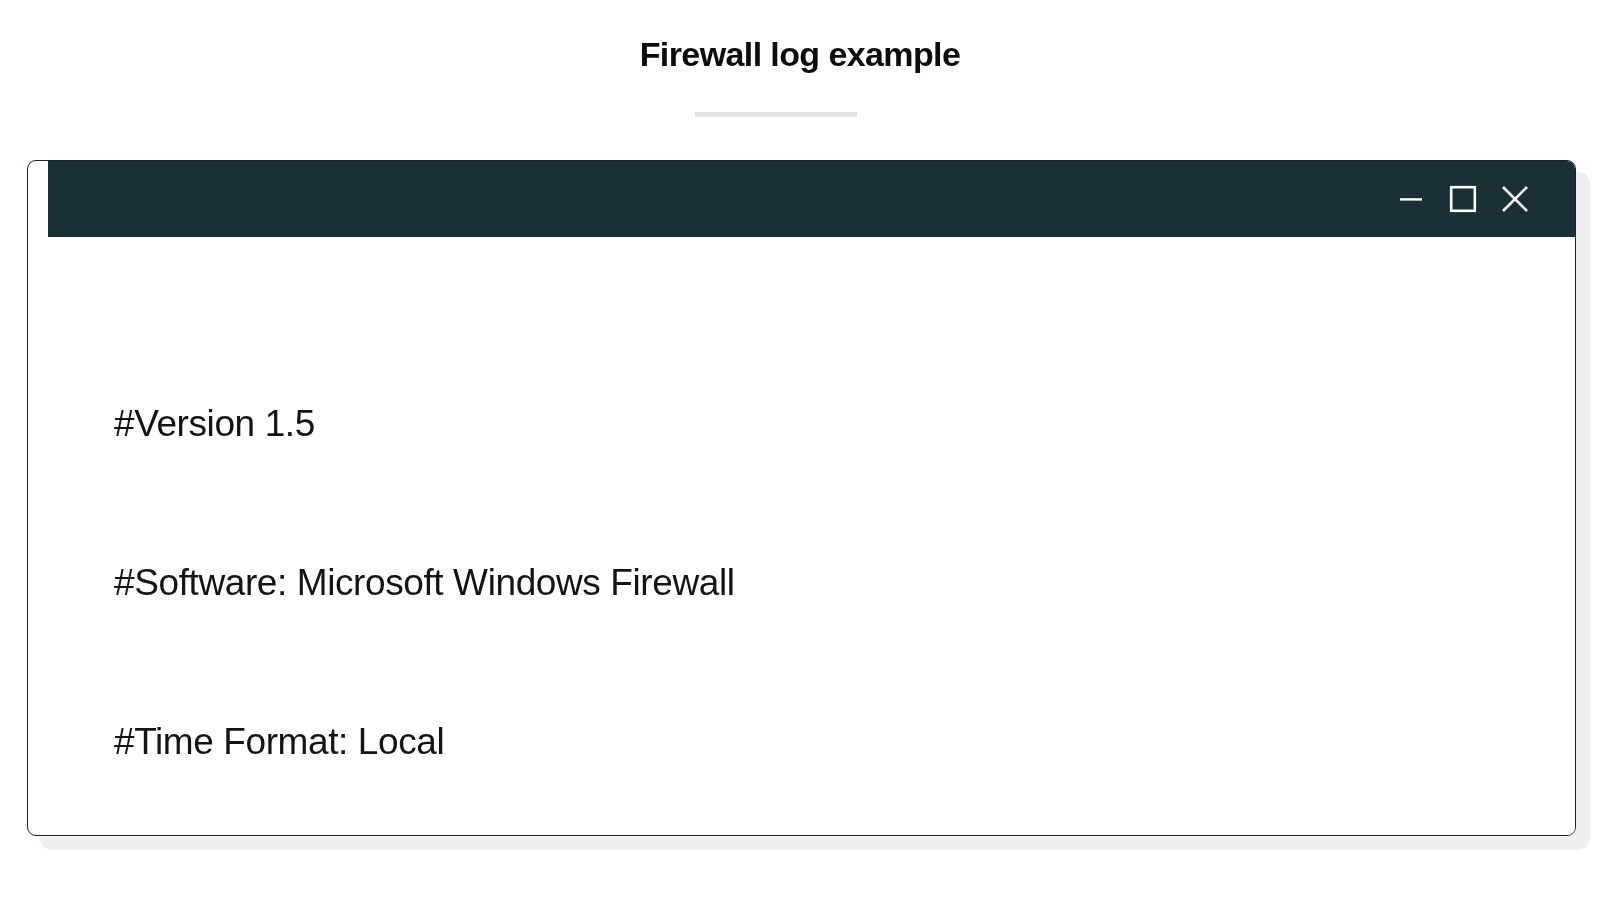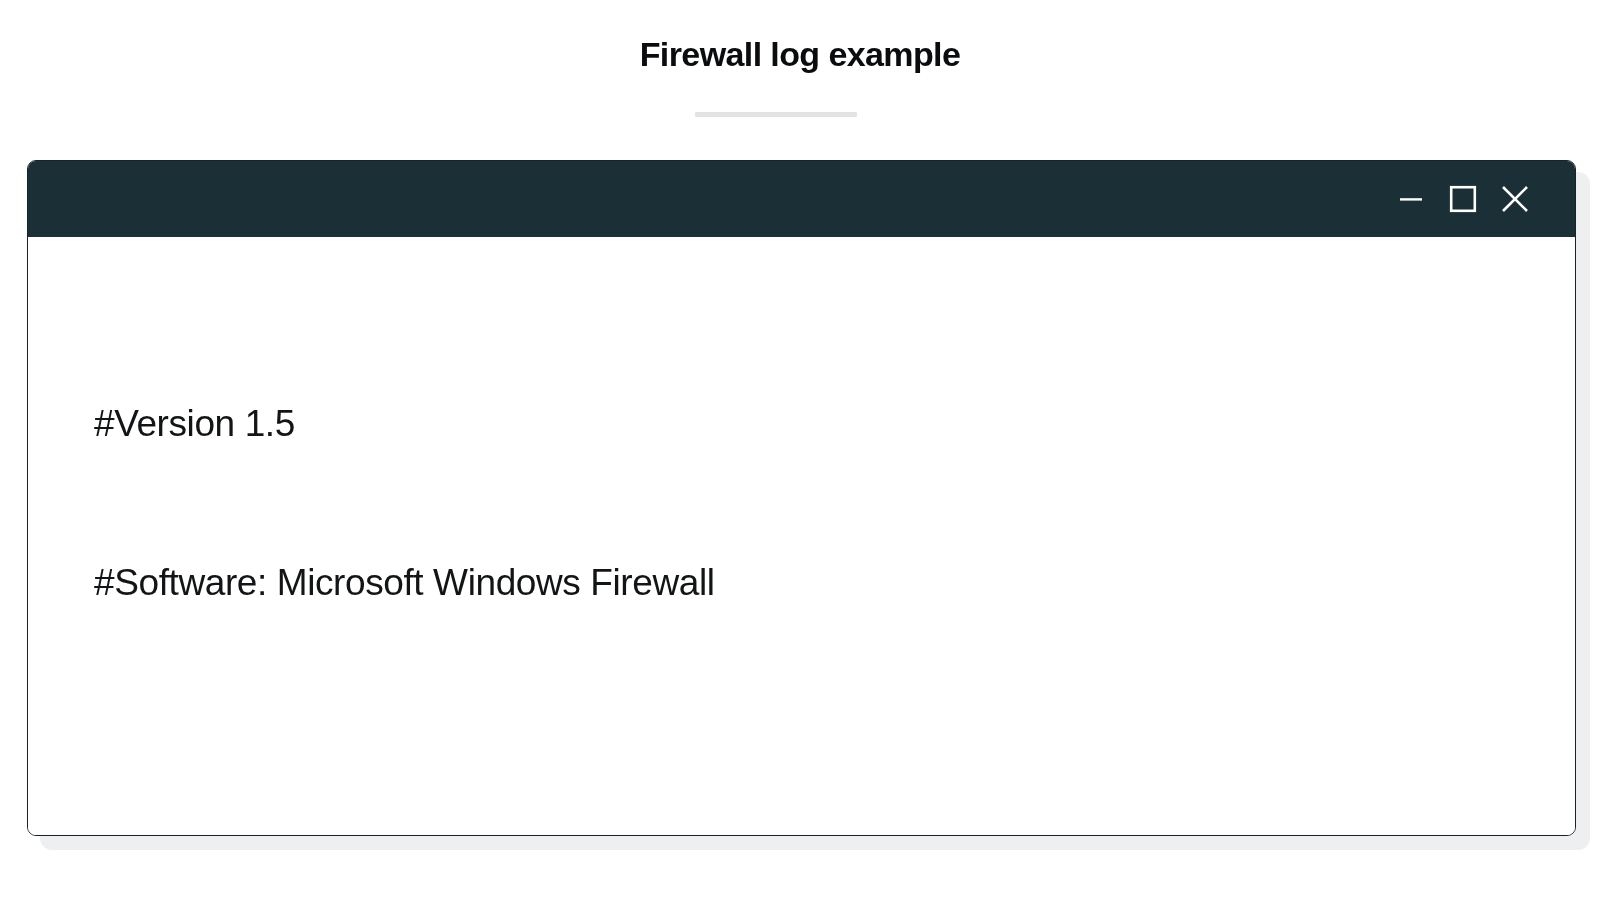--- a/index.html
+++ b/index.html
@@ -57,20 +57,21 @@
   .window {
     position: absolute;
     left: 27px;
     top: 160px;
     width: 1549px;
     height: 676px;
     border-radius: 9px 9px 9px 9px;
     background: #ffffff;
     border: 1.5px solid #16242a;
     overflow: hidden;
+    padding-left: 20px;
   }
 
   .titlebar {
     position: relative;
     height: 76px;
     background: #1a2f36;
     display: flex;
     align-items: center;
     justify-content: flex-end;
     padding-right: 34px;
@@ -147,20 +148,21 @@
           </svg>
         </span>
       </button>
 
     </div>
 
     <div class="window-body">
       <div class="log-pre">
         <div class="log-line">#Version 1.5</div>
         <div class="log-line">#Software: Microsoft Windows Firewall</div>
+        <div class="log-line">#Time Format: Local</div>
         
         
         
         
         
         
       </div>
     </div>
 
   </div>

